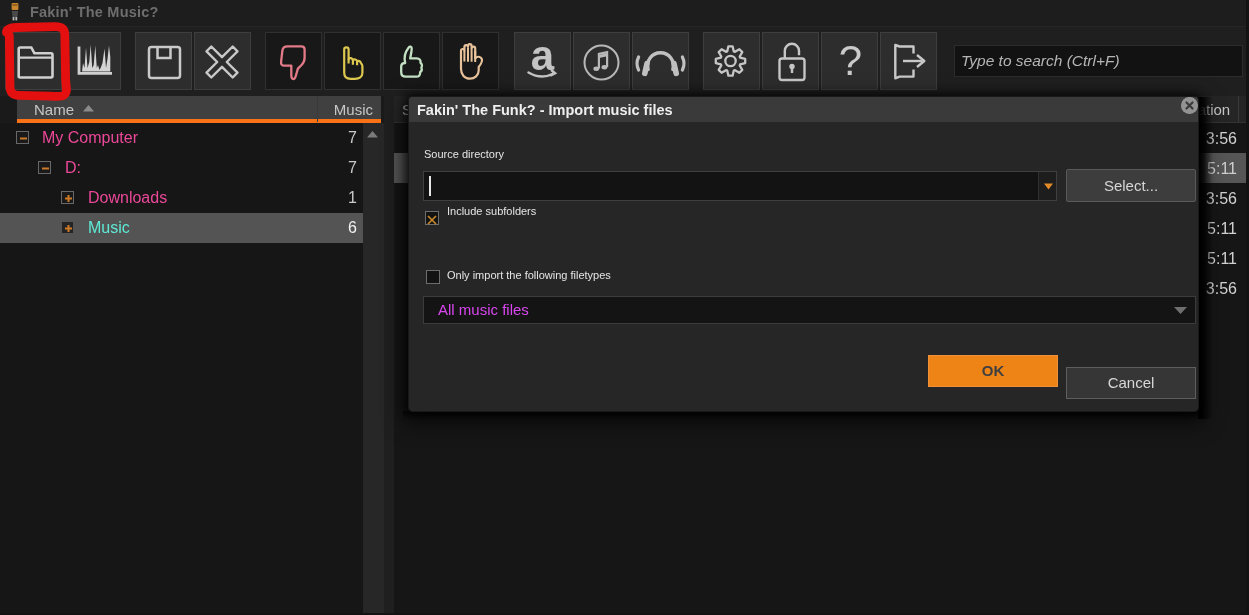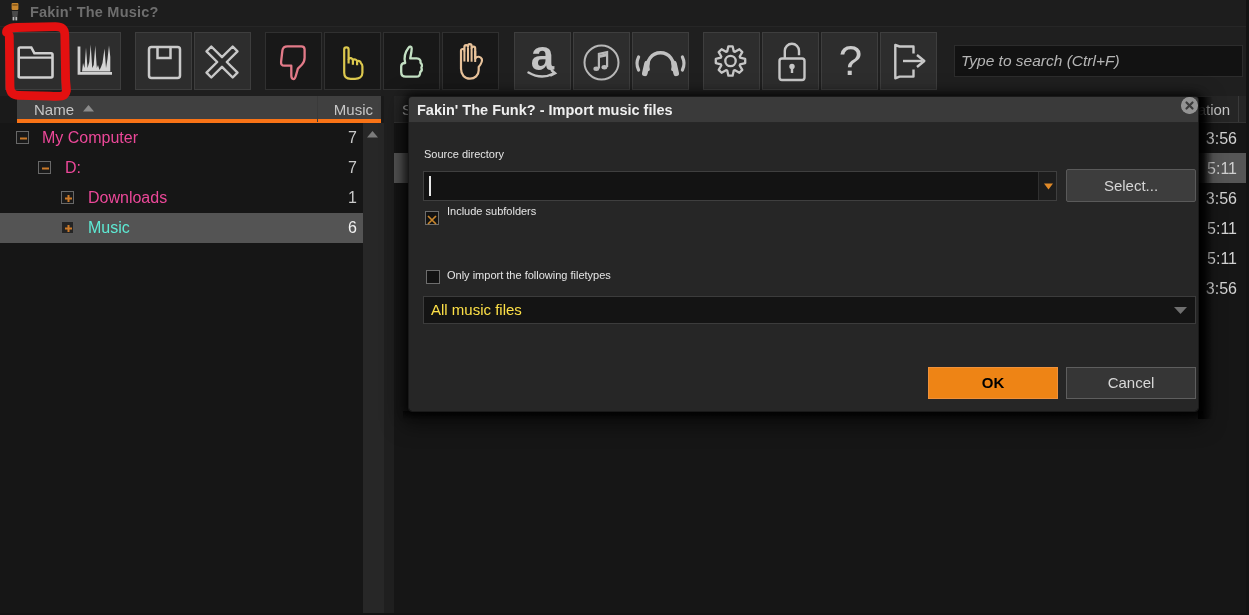--- a/index.html
+++ b/index.html
@@ -40,22 +40,22 @@
 
 #dialog { position:absolute; left:409px; top:97px; width:789px; height:314px; background:#262626; border-radius:3px; outline:1px solid #191919; box-shadow:0 0 9px 3px rgba(0,0,0,0.7), 0 7px 20px 7px rgba(0,0,0,0.5); }
 #dlg-title { position:absolute; left:0; top:0; width:789px; height:26px; background:#3a3a3a; border-radius:3px 3px 0 0; border-bottom:1px solid #272727; }
 #dlg-title .t { position:absolute; left:8px; top:5px; font-size:14.5px; font-weight:bold; color:#efefef;text-align:center; }
 #dlg-close { position:absolute; left:772px; top:-0.5px; width:17px; height:17px; border-radius:50%; background:#9a9a9a; }
 .dlbl { position:absolute; font-size:11px; color:#e5e5e5; }
 #src-input { position:absolute; left:14px; top:74px; width:634px; height:30px; background:#131313; border:1px solid #3f3f3f; }
 #src-arrow { position:absolute; left:614px; top:0px; width:18px; height:28px; background:#1d1d1d; border-left:1px solid #303030; }
 #sel-btn { position:absolute; left:657px; top:72px; width:130px; height:33px; background:#3d3d3d; border:1px solid #5a5a5a; border-radius:2px; color:#d6d6d6; font-size:15px; text-align:center; line-height:31px; }
 .cb { position:absolute; width:14px; height:14px; background:#131313; border:1px solid #6d6d6d; }
-#combo { position:absolute; left:14px; top:199px; width:773px; height:28px; background:#141414; border:1px solid #3c3c3c; color:#fde047; font-size:15px; line-height:26px; padding-left:7px; }
-#ok-btn { position:absolute; left:519px; top:270px; width:130px; height:32px; background:#ee8415; border:1px solid #f0913a; color:#000000; font-size:15px; font-weight:bold; text-align:center; line-height:30px; }
+#combo { position:absolute; left:14px; top:199px; width:773px; height:28px; background:#141414; border:1px solid #3c3c3c; color:#d946ef; font-size:15px; line-height:26px; padding-left:14px; }
+#ok-btn { position:absolute; left:519px; top:258px; width:130px; height:32px; background:#ee8415; border:1px solid #f0913a; color:#404040; font-size:15px; font-weight:bold; text-align:center; line-height:30px; }
 #cancel-btn { position:absolute; left:657px; top:270px; width:130px; height:32px; background:#363636; border:1px solid #5e5e5e; color:#d8d8d8; font-size:15px; text-align:center; line-height:30px; }
 </style>
 </head>
 <body>
 <div id="win">
   <div id="titlebar">
     <svg class="abs" style="left:9px;top:2px" width="12" height="20" viewBox="0 0 12 20">
       <rect x="2.6" y="1" width="6.8" height="7" rx="1" fill="#c8872e"></rect>
       <rect x="3.4" y="2.2" width="5.2" height="1.6" fill="#8a5a1a"></rect>
       <path d="M2.8,9 h6.4 l-0.8,6 h-4.8 z" fill="#4a4a4a"></path>

